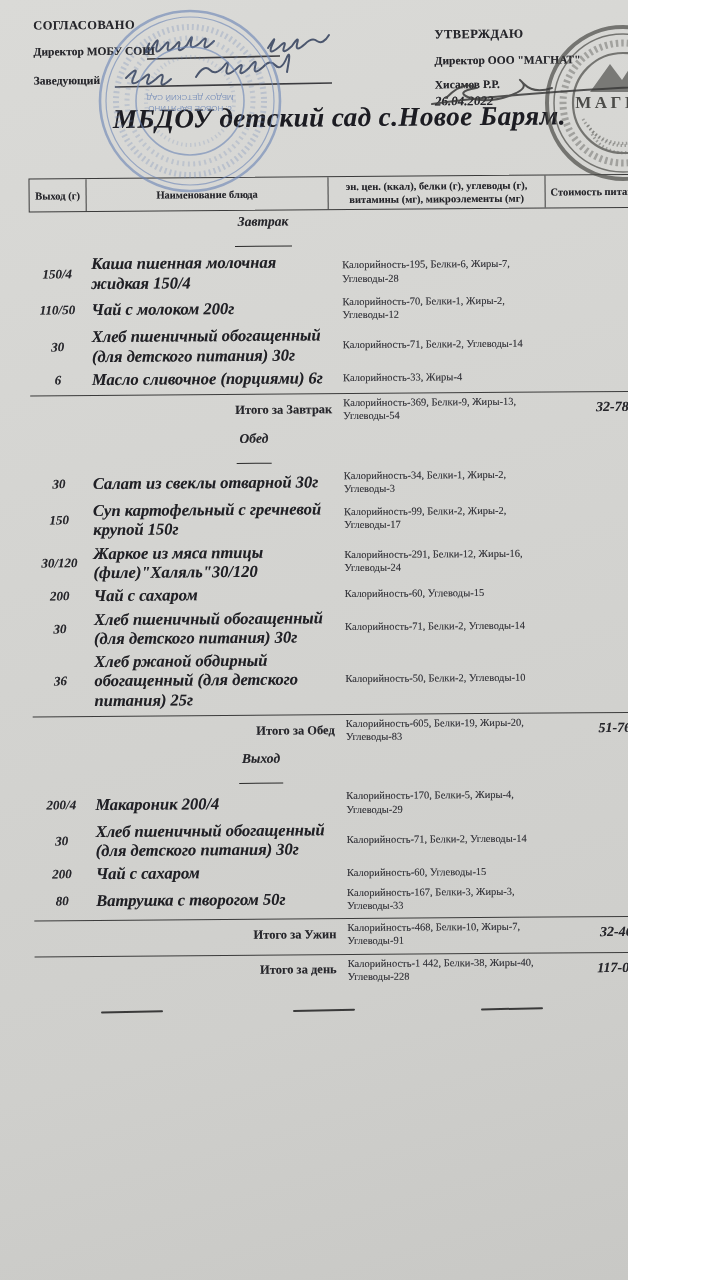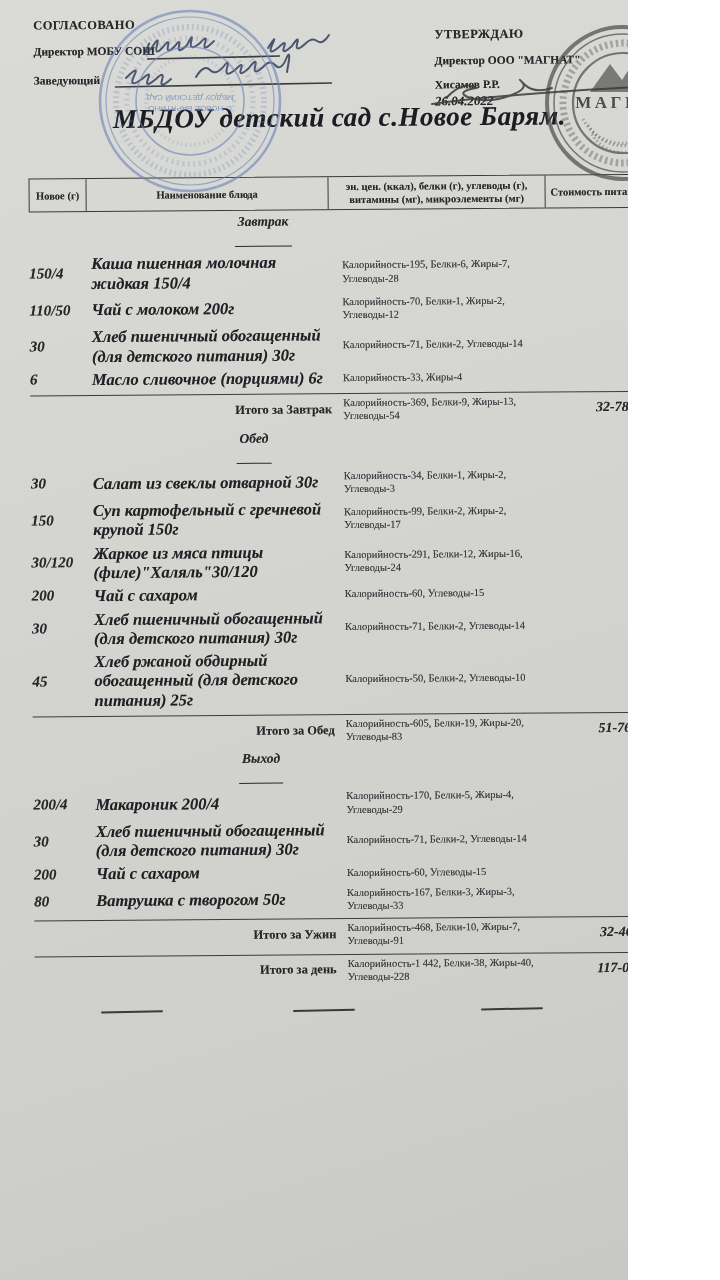--- a/index.html
+++ b/index.html
@@ -27,21 +27,21 @@
   
   .menu-wrap{position:absolute; top:176px; left:31px; width:650px;}
   .thead{display:grid; grid-template-columns:56px 242px 217px 131px; border:1.6px solid #3a3a3a;}
   .th{font-weight:bold; font-size:10.5px; line-height:1.25; text-align:center;
       padding:3px 2px; display:flex; align-items:center; justify-content:center;}
   .th + .th{border-left:1.6px solid #3a3a3a;}
 
   .section-label{display:inline-block; margin:3px 0 2px 206px; font-weight:bold; font-style:italic;
       font-size:13.5px; border-bottom:1.5px solid #2a2a2a; padding:0 3px 16px;}
   .mrow{display:grid; grid-template-columns:56px 248px 214px 128px; align-items:center; margin:4px 0;}
-  .out{font-weight:bold; font-style:italic; font-size:15px;}
+  .out{text-align:center; font-weight:bold; font-style:italic; font-size:13px;}
   .dish{font-weight:bold; font-style:italic; font-size:16.5px; line-height:1.17; padding-left:6px; color:#202025;}
   .nutr{font-size:10.5px; line-height:1.26; padding-left:9px; color:#34343a;}
   .trow{display:grid; grid-template-columns:304px 214px 128px; align-items:center;
       border-top:1.7px solid #3b3b3b; padding-top:2px; margin:6px 0 4px;}
   .tlabel{text-align:right; font-weight:bold; font-size:12.5px; padding-right:2px;}
   .cost{text-align:center; font-weight:bold; font-style:italic; font-size:14px;}
 
   .blank-lines{display:flex; margin-top:26px; margin-left:66px;}
   .blank-line{width:62px; height:2px; background:#3a3a3a; border-radius:1px;}
   .bl2{margin-left:130px; transform:rotate(-.8deg);}
@@ -70,21 +70,21 @@
       <div class="appr-title">УТВЕРЖДАЮ</div>
       <div class="appr-line">Директор ООО "МАГНАТ"</div>
       <div class="appr-line">Хисамов Р.Р.</div>
       <div class="appr-date">26.04.2022</div>
     </div>
 
     <div class="doc-title ink">МБДОУ детский сад  с.Новое Барям.</div>
 
     <div class="menu-wrap">
       <div class="thead ink">
-        <div class="th">Новое (г)</div>
+        <div class="th">Выход (г)</div>
         <div class="th">Наименование блюда</div>
         <div class="th">эн. цен. (ккал), белки (г), углеводы (г), витамины (мг), микроэлементы (мг)</div>
         <div class="th">Стоимость питания (руб)</div>
       </div>
       <div id="menu-body"><div class="section-label ink">Завтрак</div><div class="mrow ink">
             <div class="out">150/4</div>
             <div class="dish">Каша пшенная молочная жидкая 150/4</div>
             <div class="nutr">Калорийность-195, Белки-6, Жиры-7, Углеводы-28</div>
             <div class="cost"></div>
           </div><div class="mrow ink">
@@ -125,21 +125,21 @@
             <div class="out">200</div>
             <div class="dish">Чай с сахаром</div>
             <div class="nutr">Калорийность-60, Углеводы-15</div>
             <div class="cost"></div>
           </div><div class="mrow ink">
             <div class="out">30</div>
             <div class="dish">Хлеб пшеничный обогащенный (для детского питания) 30г</div>
             <div class="nutr">Калорийность-71, Белки-2, Углеводы-14</div>
             <div class="cost"></div>
           </div><div class="mrow ink">
-            <div class="out">45</div>
+            <div class="out">36</div>
             <div class="dish">Хлеб ржаной обдирный обогащенный (для детского питания) 25г</div>
             <div class="nutr">Калорийность-50, Белки-2, Углеводы-10</div>
             <div class="cost"></div>
           </div><div class="trow ink">
             <div class="tlabel">Итого за Обед</div>
             <div class="nutr">Калорийность-605, Белки-19, Жиры-20, Углеводы-83</div>
             <div class="cost">51-76</div>
           </div><div class="section-label ink">Выход</div><div class="mrow ink">
             <div class="out">200/4</div>
             <div class="dish">Макароник 200/4</div>

